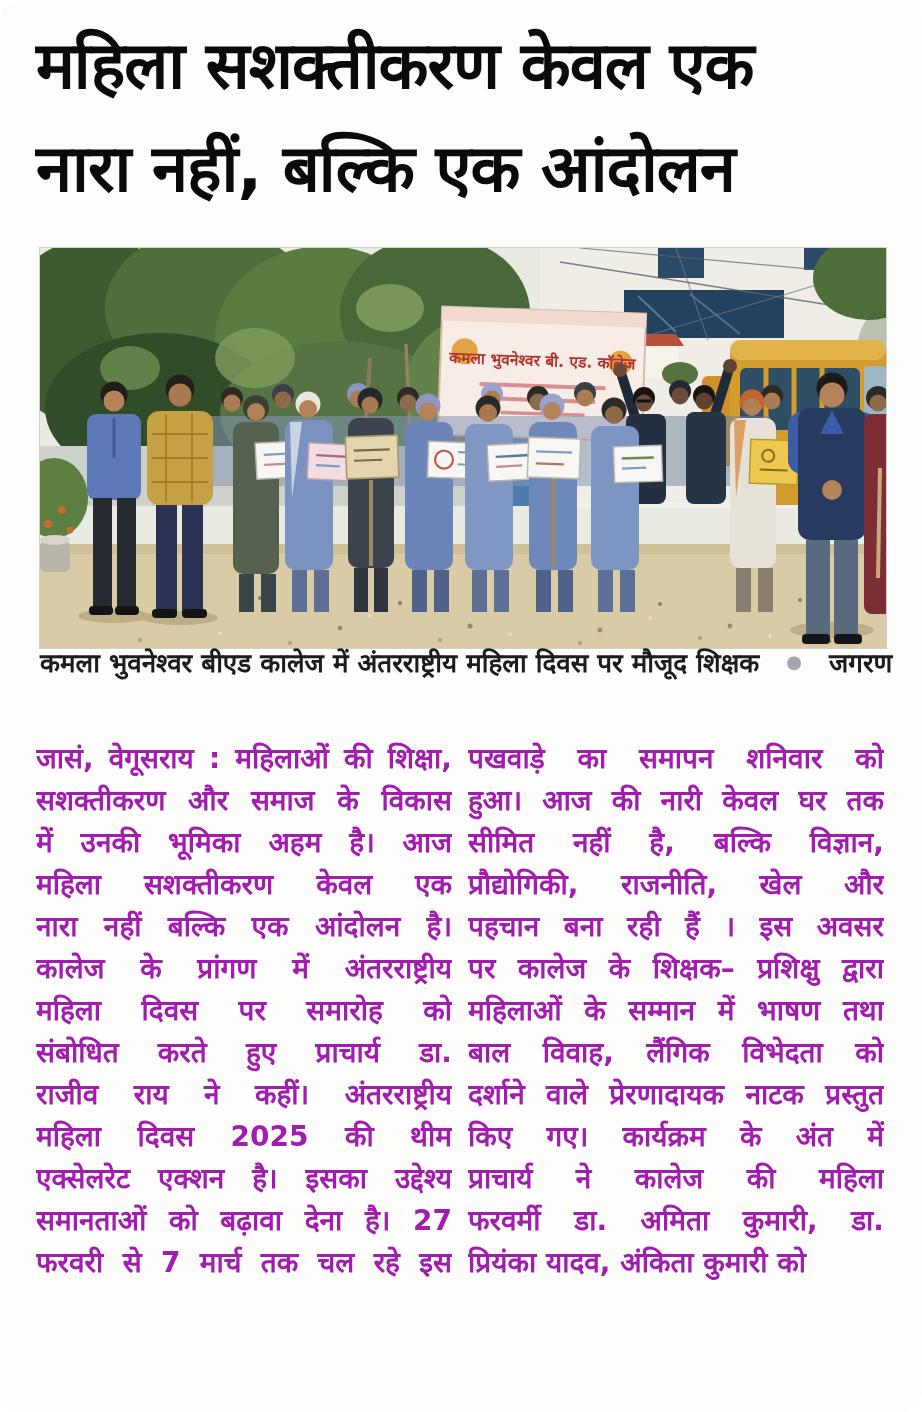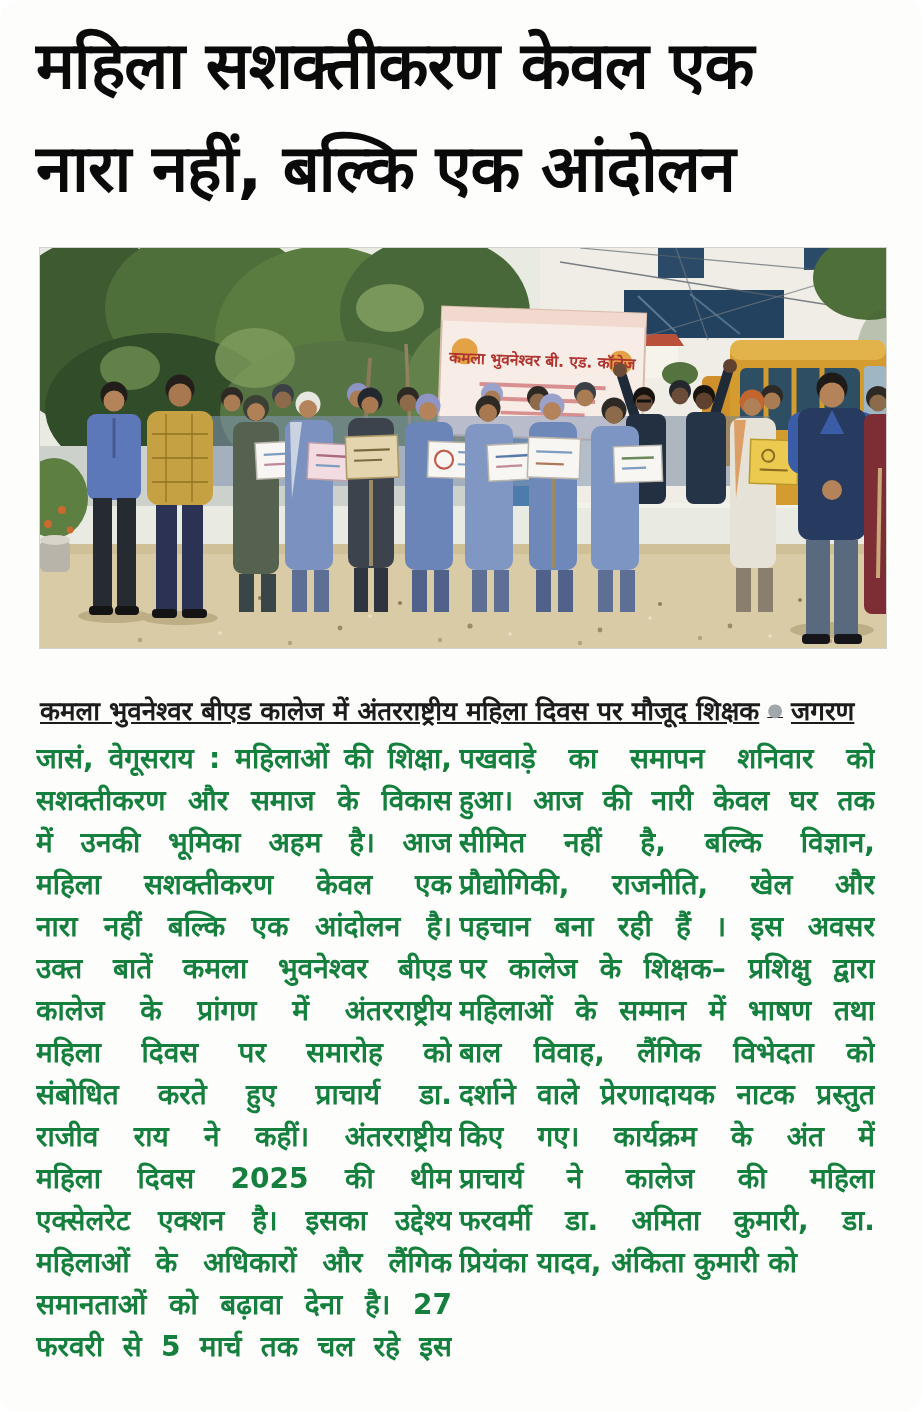--- a/index.html
+++ b/index.html
@@ -32,44 +32,43 @@
     width: 846px;
     height: 400px;
     background: #e8e9e3;
     outline: 1px solid #d2d2ca;
     overflow: hidden;
   }
   .photo-frame svg { display: block; }
   .caption-row {
     position: absolute;
     left: 40px;
-    top: 692px;
+    top: 644px;
     width: 856px;
     display: flex;
     align-items: center;
-    gap: 8px;
+    gap: 27px;
     font-size: 26px;
     font-weight: 700;
     color: #1c1c1c;
     white-space: nowrap;
-    text-decoration: underline;
   }
   .caption-bullet {
     color: #a2a7ab;
     font-size: 18px;
     line-height: 1;
   }
   .article {
     position: absolute;
     left: 36px;
     top: 738px;
     width: 856px;
     display: flex;
-    gap: 7px;
-    color: #15803d;
+    gap: 16px;
+    color: #a21caf;
   }
   .column {
     width: 416px;
     font-size: 28px;
     line-height: 42px;
     font-weight: 600;
     overflow: hidden;
   }
   .body-line {
     text-align: justify;
@@ -405,30 +404,28 @@
     <span class="credit">जगरण</span>
   </div>
 
   <div class="article">
     <div class="column column-left">
         <div class="body-line">जासं, वेगूसराय : महिलाओं की शिक्षा,</div>
         <div class="body-line">सशक्तीकरण और समाज के विकास</div>
         <div class="body-line">में उनकी भूमिका अहम है। आज</div>
         <div class="body-line">महिला सशक्तीकरण केवल एक</div>
         <div class="body-line">नारा नहीं बल्कि एक आंदोलन है।</div>
-        <div class="body-line">उक्त बातें कमला भुवनेश्वर बीएड</div>
         <div class="body-line">कालेज के प्रांगण में अंतरराष्ट्रीय</div>
         <div class="body-line">महिला दिवस पर समारोह को</div>
         <div class="body-line">संबोधित करते हुए प्राचार्य डा.</div>
         <div class="body-line">राजीव राय ने कहीं। अंतरराष्ट्रीय</div>
         <div class="body-line">महिला दिवस 2025 की थीम</div>
         <div class="body-line">एक्सेलरेट एक्शन है। इसका उद्देश्य</div>
-        <div class="body-line">महिलाओं के अधिकारों और लैंगिक</div>
         <div class="body-line">समानताओं को बढ़ावा देना है। 27</div>
-        <div class="body-line">फरवरी से 5 मार्च तक चल रहे इस</div>
+        <div class="body-line">फरवरी से 7 मार्च तक चल रहे इस</div>
       </div>
     <div class="column column-right">
         <div class="body-line">पखवाड़े का समापन शनिवार को</div>
         <div class="body-line">हुआ। आज की नारी केवल घर तक</div>
         <div class="body-line">सीमित नहीं है, बल्कि विज्ञान,</div>
         <div class="body-line">प्रौद्योगिकी, राजनीति, खेल और</div>
         <div class="body-line">पहचान बना रही हैं । इस अवसर</div>
         <div class="body-line">पर कालेज के शिक्षक– प्रशिक्षु द्वारा</div>
         <div class="body-line">महिलाओं के सम्मान में भाषण तथा</div>
         <div class="body-line">बाल विवाह, लैंगिक विभेदता को</div>

